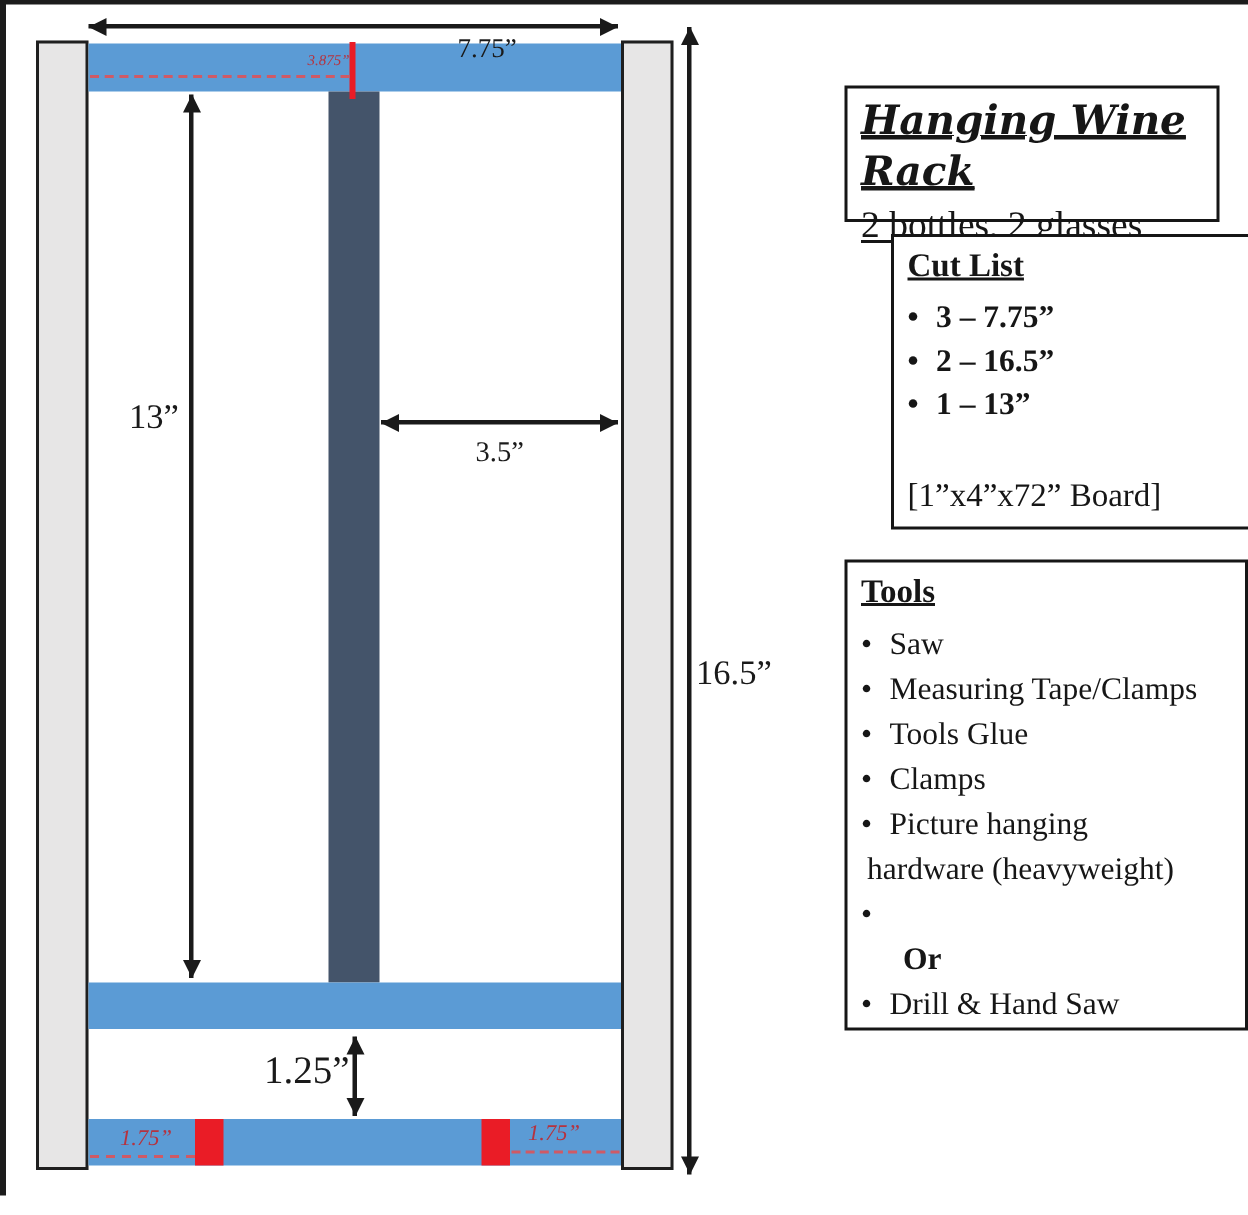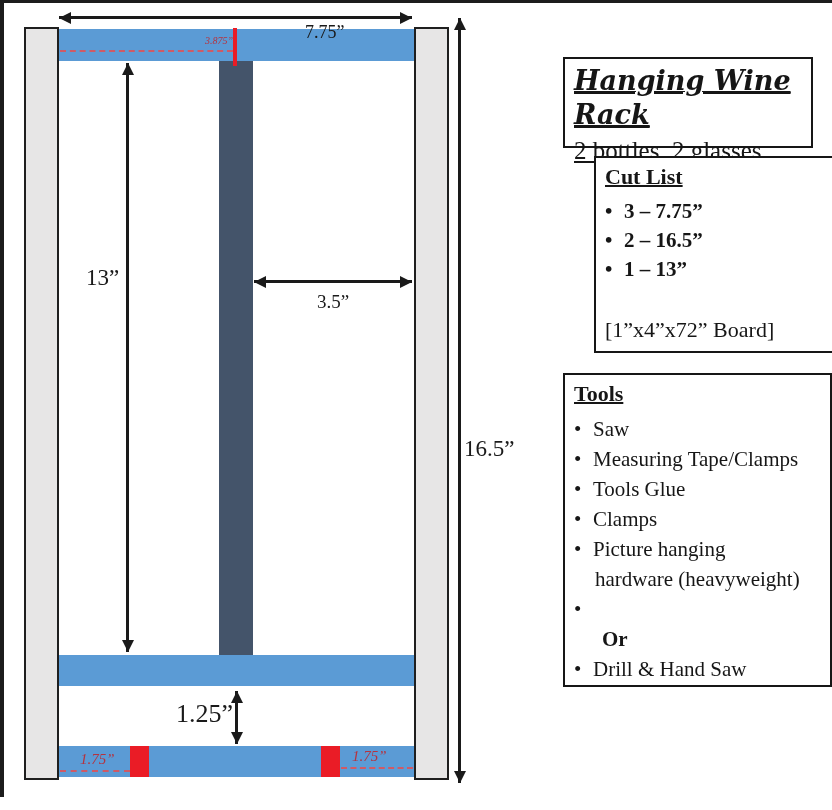--- a/index.html
+++ b/index.html
@@ -77,21 +77,21 @@
                   text-decoration-thickness:2px; }
   .subtitle { font-size:25px; margin-top:5px; }
   .box-heading { display:inline-block; font-size:22px; font-weight:bold;
                  text-decoration:underline; text-decoration-thickness:2px; line-height:1.25; }
   .list { margin-top:6px; }
   .row { display:flex; line-height:29px; font-size:21px; }
   .row .bullet { width:19px; flex:0 0 aupx; }
   .cut-row { font-weight:bold; }
   .note { position:absolute; left:9px; bottom:8px; font-size:22px; }
   .tools-list .row { line-height:30px; }
-  .row.cont .txt { margin-left:21px; }
+  .row.cont .txt { margin-left:4px; }
   .row.or-row { font-weight:bold; }
   .row.or-row .txt { margin-left:28px; }
 </style>
 </head>
 <body>
 
 <div class="page">
 
   <div class="edge-top"></div>
   <div class="edge-left"></div>

